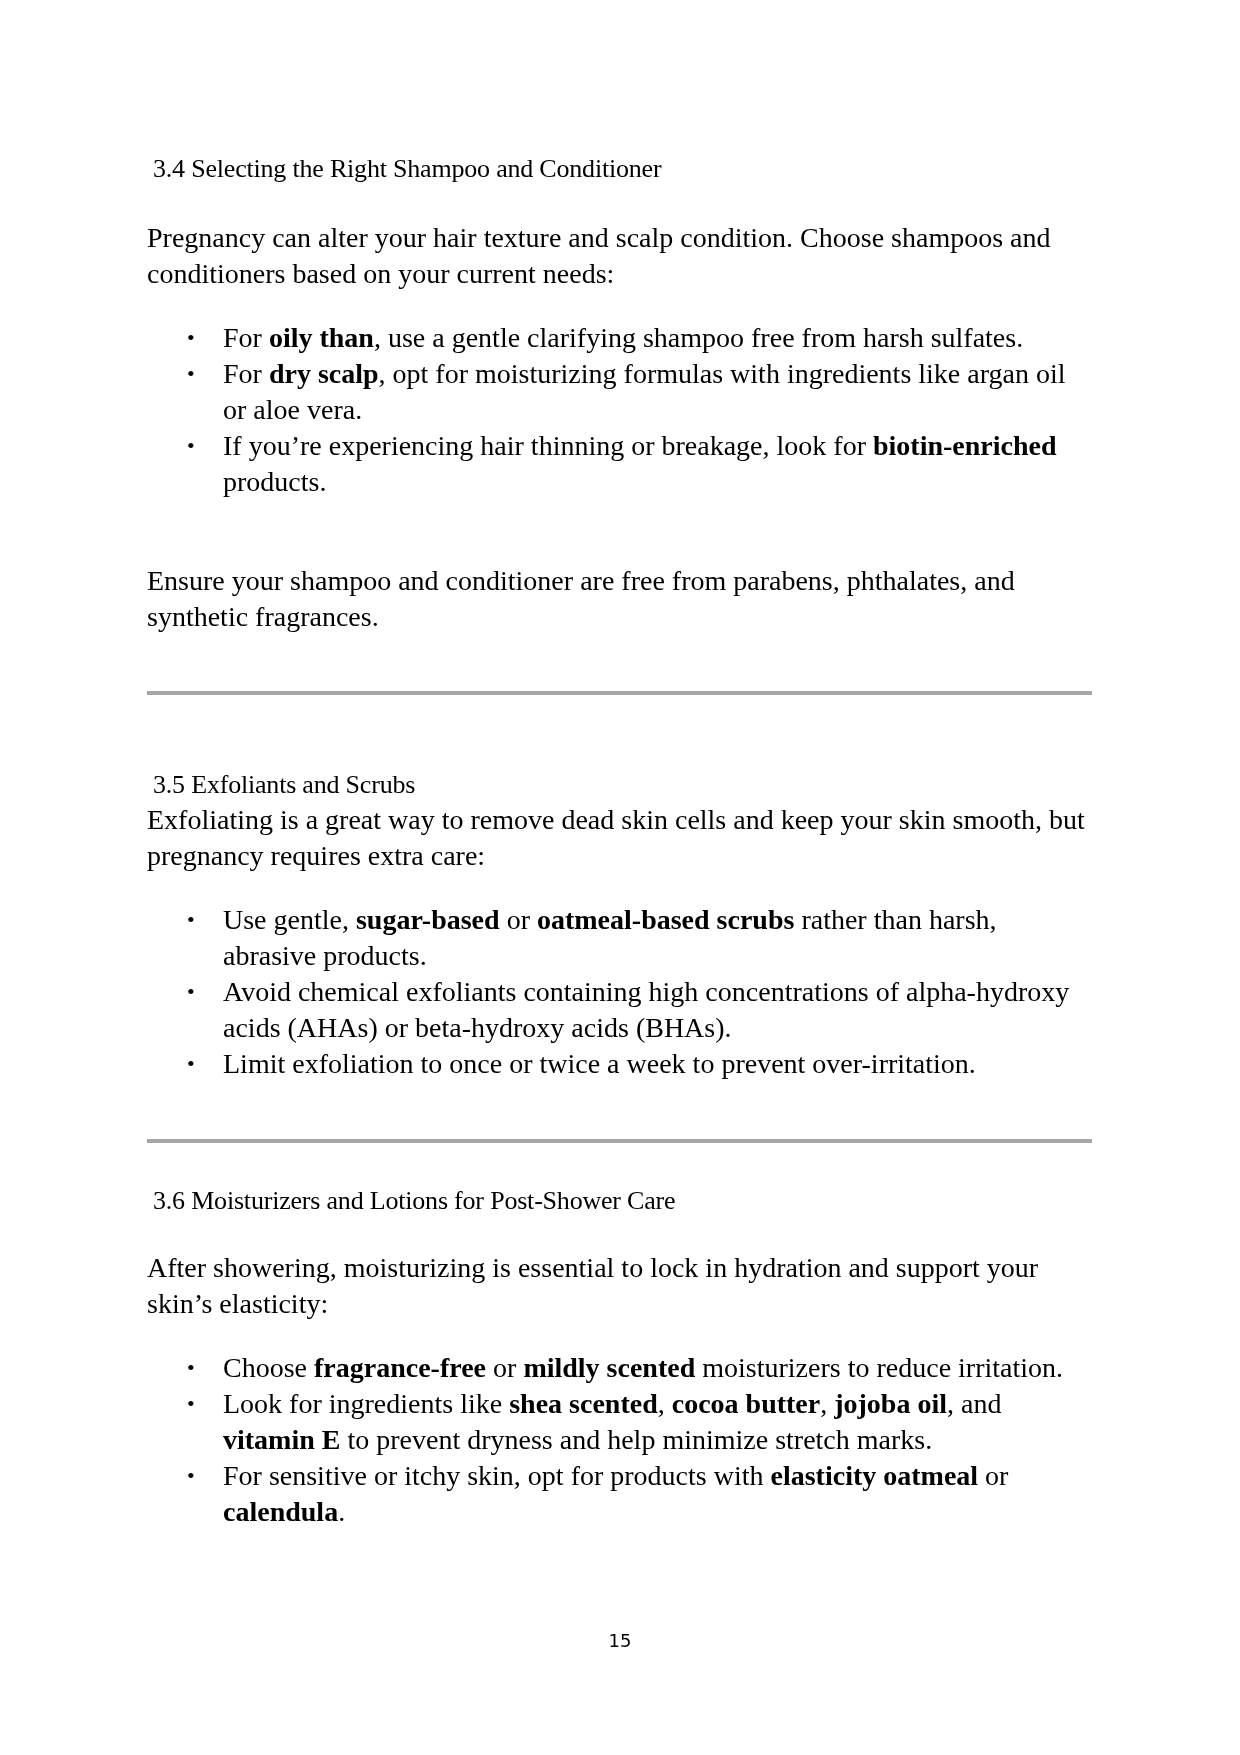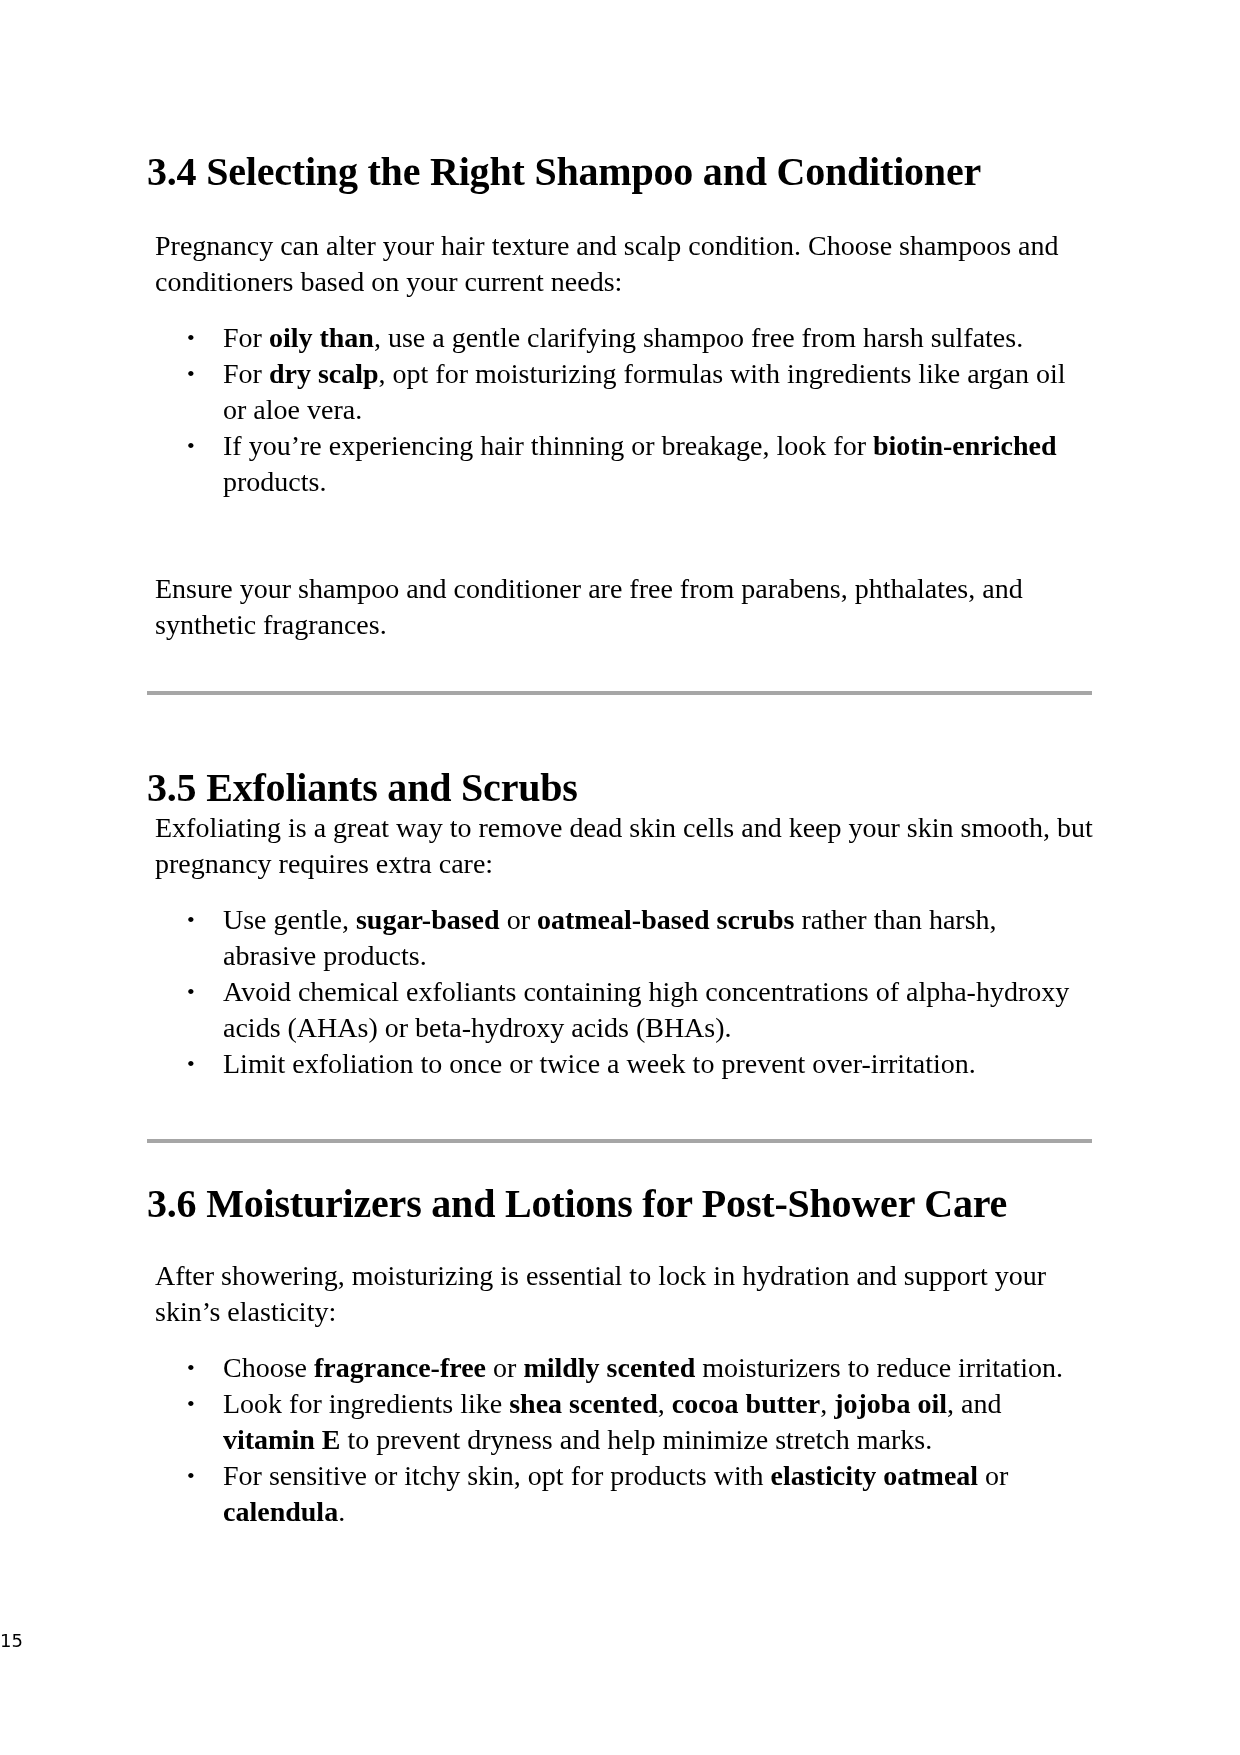--- a/index.html
+++ b/index.html
@@ -1,27 +1,27 @@
 <!DOCTYPE html>
 <html><head>
 <meta charset="utf-8">
 <style>
   html, body { margin: 0; padding: 0; background: #ffffff; }
   body { width: 1240px; height: 1755px; position: relative; overflow: hidden;
          font-family: "Liberation Serif", "DejaVu Serif", serif; color: #000; }
   .page { position: absolute; left: 147px; top: 0; width: 950px; }
-  h2 { font-family: "Liberation Serif", serif; font-weight: bold; font-size: 40px;
-       margin: 0; position: absolute; left: 0; white-space: nowrap; letter-spacing: -0.2px; }
-  p.body { font-size: 28px; line-height: 36px; margin: 8px; position: absolute; left: 0; width: 945px; }
+  h2 { font-family: "Liberation Serif", serif; font-weight: normal; font-size: 26px;
+       margin: 6px; position: absolute; left: 0; white-space: nowrap; letter-spacing: -0.2px; }
+  p.body { font-size: 28px; line-height: 36px; margin: 0; position: absolute; left: 0; width: 945px; }
   ul.bullets { list-style: none; margin: 0; padding: 0; position: absolute; left: 0; width: 945px; }
   ul.bullets li { position: relative; padding-left: 76px; font-size: 28px; line-height: 36px; }
   ul.bullets li .dot { position: absolute; left: 40px; top: 0; font-size: 22px; }
   hr.rule { position: absolute; left: 0; width: 945px; height: 4px; border: none;
             background: #a6a6a6; margin: 0; }
-  .pagenum { position: absolute; top: 1630px; left: 0; width: 1240px; text-align: left;
+  .pagenum { position: absolute; top: 1630px; left: 0; width: 1240px; text-align: center;
              font-family: "DejaVu Sans", sans-serif; font-size: 18px; }
   b { font-weight: bold; }
 </style>
 </head>
 <body>
 
 <div class="page">
 
   <h2 style="top:148px">3.4 Selecting the Right Shampoo and Conditioner</h2>
   <p class="body" style="top:220px">Pregnancy can alter your hair texture and scalp condition. Choose shampoos and conditioners based on your current needs:</p>

